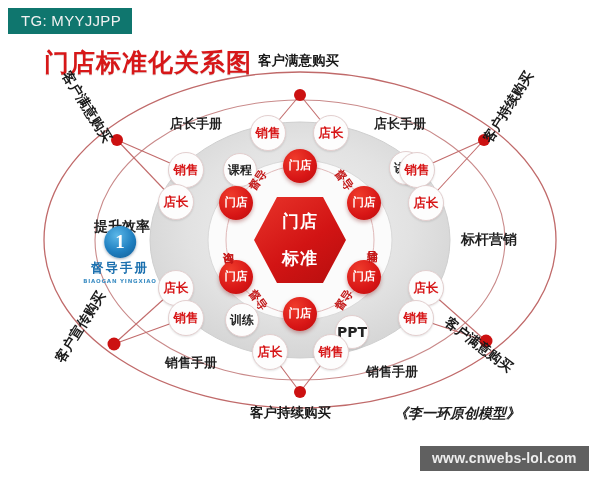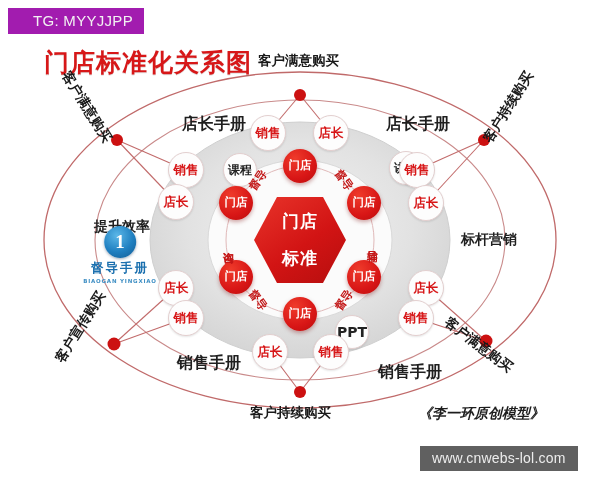--- a/index.html
+++ b/index.html
@@ -7,44 +7,45 @@
     width:600px;height:480px;overflow:hidden;
     background:#ffffff;
     font-family:"DejaVu Sans","Liberation Sans",sans-serif;
     position:relative;
   }
   #stage{position:absolute;left:0;top:0;width:600px;height:480px;}
 
   
   .tg-tag{
     position:absolute;left:8px;top:8px;
-    background:#a21caf;color:#f2f2f2;
+    background:#0f766e;color:#f2f2f2;
     font-size:15px;letter-spacing:.3px;
-    padding:4px 11px 5px 25px;
+    padding:4px 11px 5px 13px;
     font-family:"Liberation Sans",sans-serif;
   }
   
   .watermark{
     position:absolute;left:420px;top:446px;
     background:#606060;color:#ededed;
     font-size:14px;padding:4px 12px 5px 12px;
     font-family:"Liberation Sans",sans-serif;
     letter-spacing:.2px;
+    font-weight:bold;
   }
 
   
   .main-title{
     position:absolute;left:44px;top:46px;
     font-size:25px;font-weight:bold;color:#d71718;
     letter-spacing:1px;
     font-family:"DejaVu Sans",sans-serif;
     text-shadow:0 1px 0 rgba(0,0,0,.12);
   }
   .model-credit{
-    position:absolute;left:418px;top:405px;
+    position:absolute;left:394px;top:405px;
     font-size:14px;font-weight:bold;color:#1d1d1d;
     font-style:italic;
     font-family:"DejaVu Sans",sans-serif;
   }
 
   
   svg.lines{position:absolute;left:0;top:0;width:600px;height:480px;}
 
   
   .node{
@@ -91,21 +92,21 @@
   }
   .hex span{
     color:#fff;font-weight:bold;font-size:17px;line-height:1.08;
     text-align:center;display:block;letter-spacing:1px;
   }
 
   
   .lbl{position:absolute;transform:translate(-50%,-50%);white-space:nowrap;}
   .lbl-black{color:#1f1f1f;font-weight:bold;}
   .lbl-red{color:#c21616;font-weight:bold;}
-  .lbl-13{font-size:16px;margin-left:18px;}
+  .lbl-13{font-size:13px;}
   .lbl-14{font-size:14px;}
   .lbl-11{font-size:11px;}
 
   
   .rot{position:absolute;transform-origin:50% 50%;white-space:nowrap;
        font-weight:bold;color:#1a1a1a;font-size:13.5px;}
 
   
   .vert{position:absolute;transform:translate(-50%,-50%);
         color:#c41717;font-weight:bold;font-size:11px;
@@ -207,20 +208,21 @@
   <div class="lbl lbl-black lbl-13" style="left:392px;top:372px;">销售手册</div>
 
   <div class="logo" style="left:120px;top:255px;">
     <div class="logo-mark">1</div>
     <div class="logo-cn">督导手册</div>
     <div class="logo-py">BIAOGAN YINGXIAO</div>
   </div>
 
   <div class="node bub black bub-34" style="left:240px;top:170px;">课程</div>
   <div class="node bub black bub-34" style="left:362px;top:168px;margin-left:44px;">讲师</div>
+  <div class="node bub black bub-34" style="left:242px;top:320px;">训练</div>
   <div class="node bub black bub-34" style="left:352px;top:332px;font-size:14px;">PPT</div>
 
   <div class="node bub red bub-36" style="left:268px;top:133px;">销售</div>
   <div class="node bub red bub-36" style="left:331px;top:133px;">店长</div>
 
   <div class="node bub red bub-36" style="left:186px;top:170px;">销售</div>
   <div class="node bub red bub-36" style="left:176px;top:202px;">店长</div>
 
   <div class="node bub red bub-36" style="left:417px;top:170px;">销售</div>
   <div class="node bub red bub-36" style="left:426px;top:203px;">店长</div>

